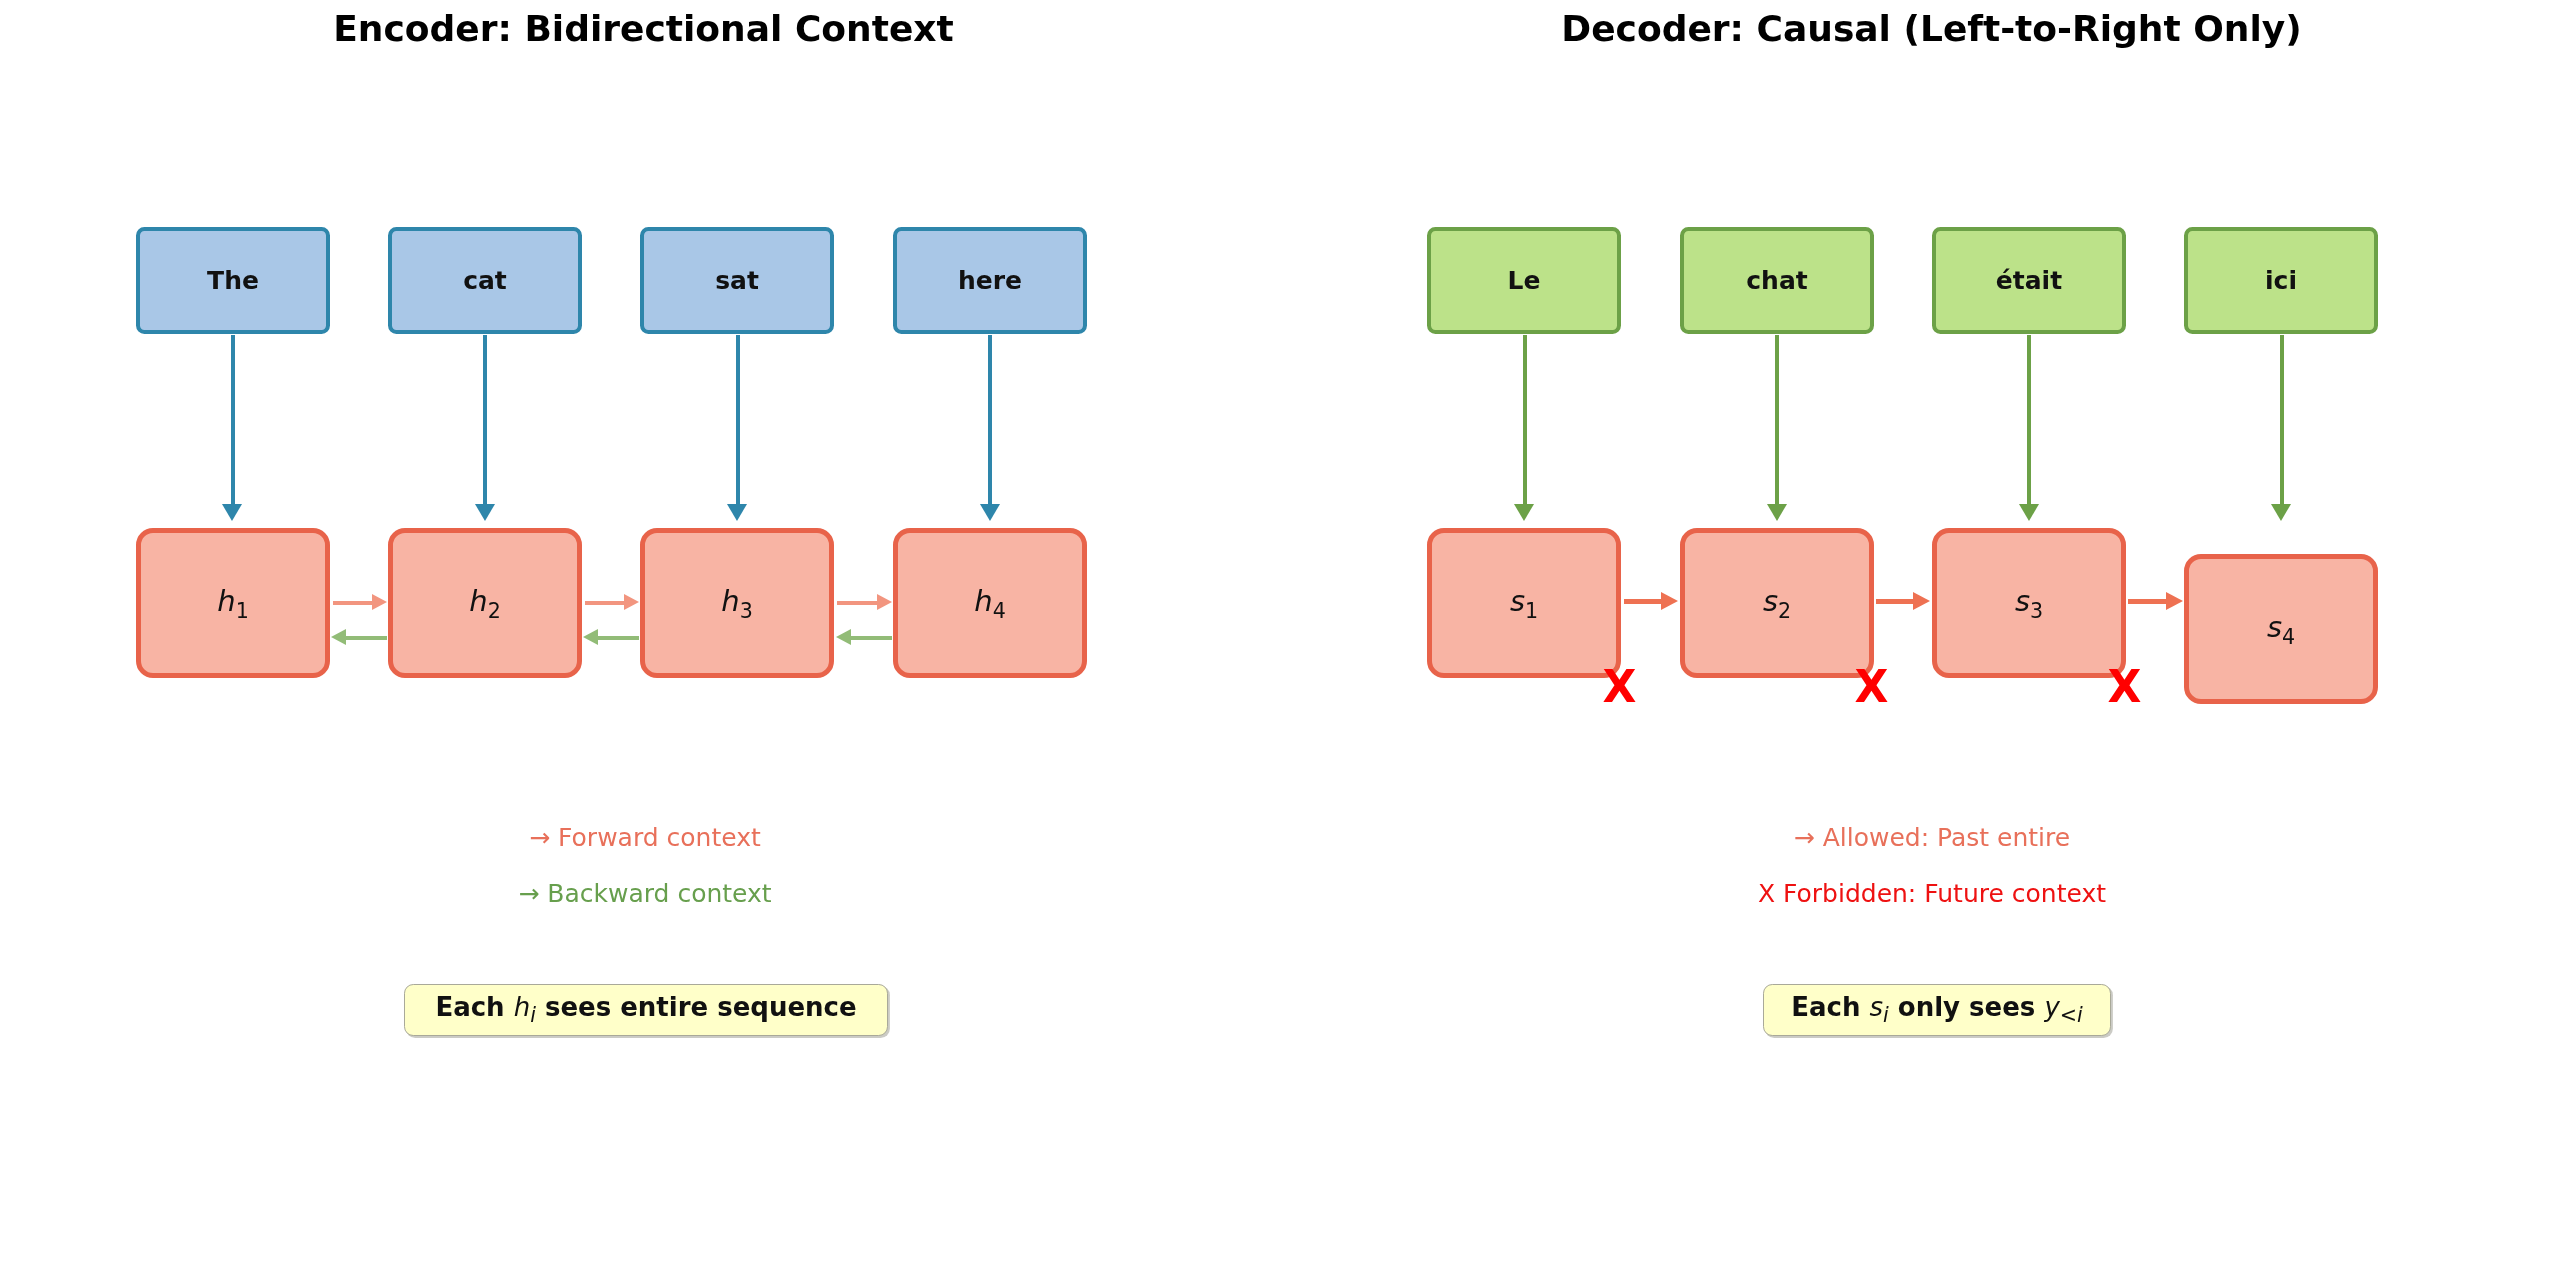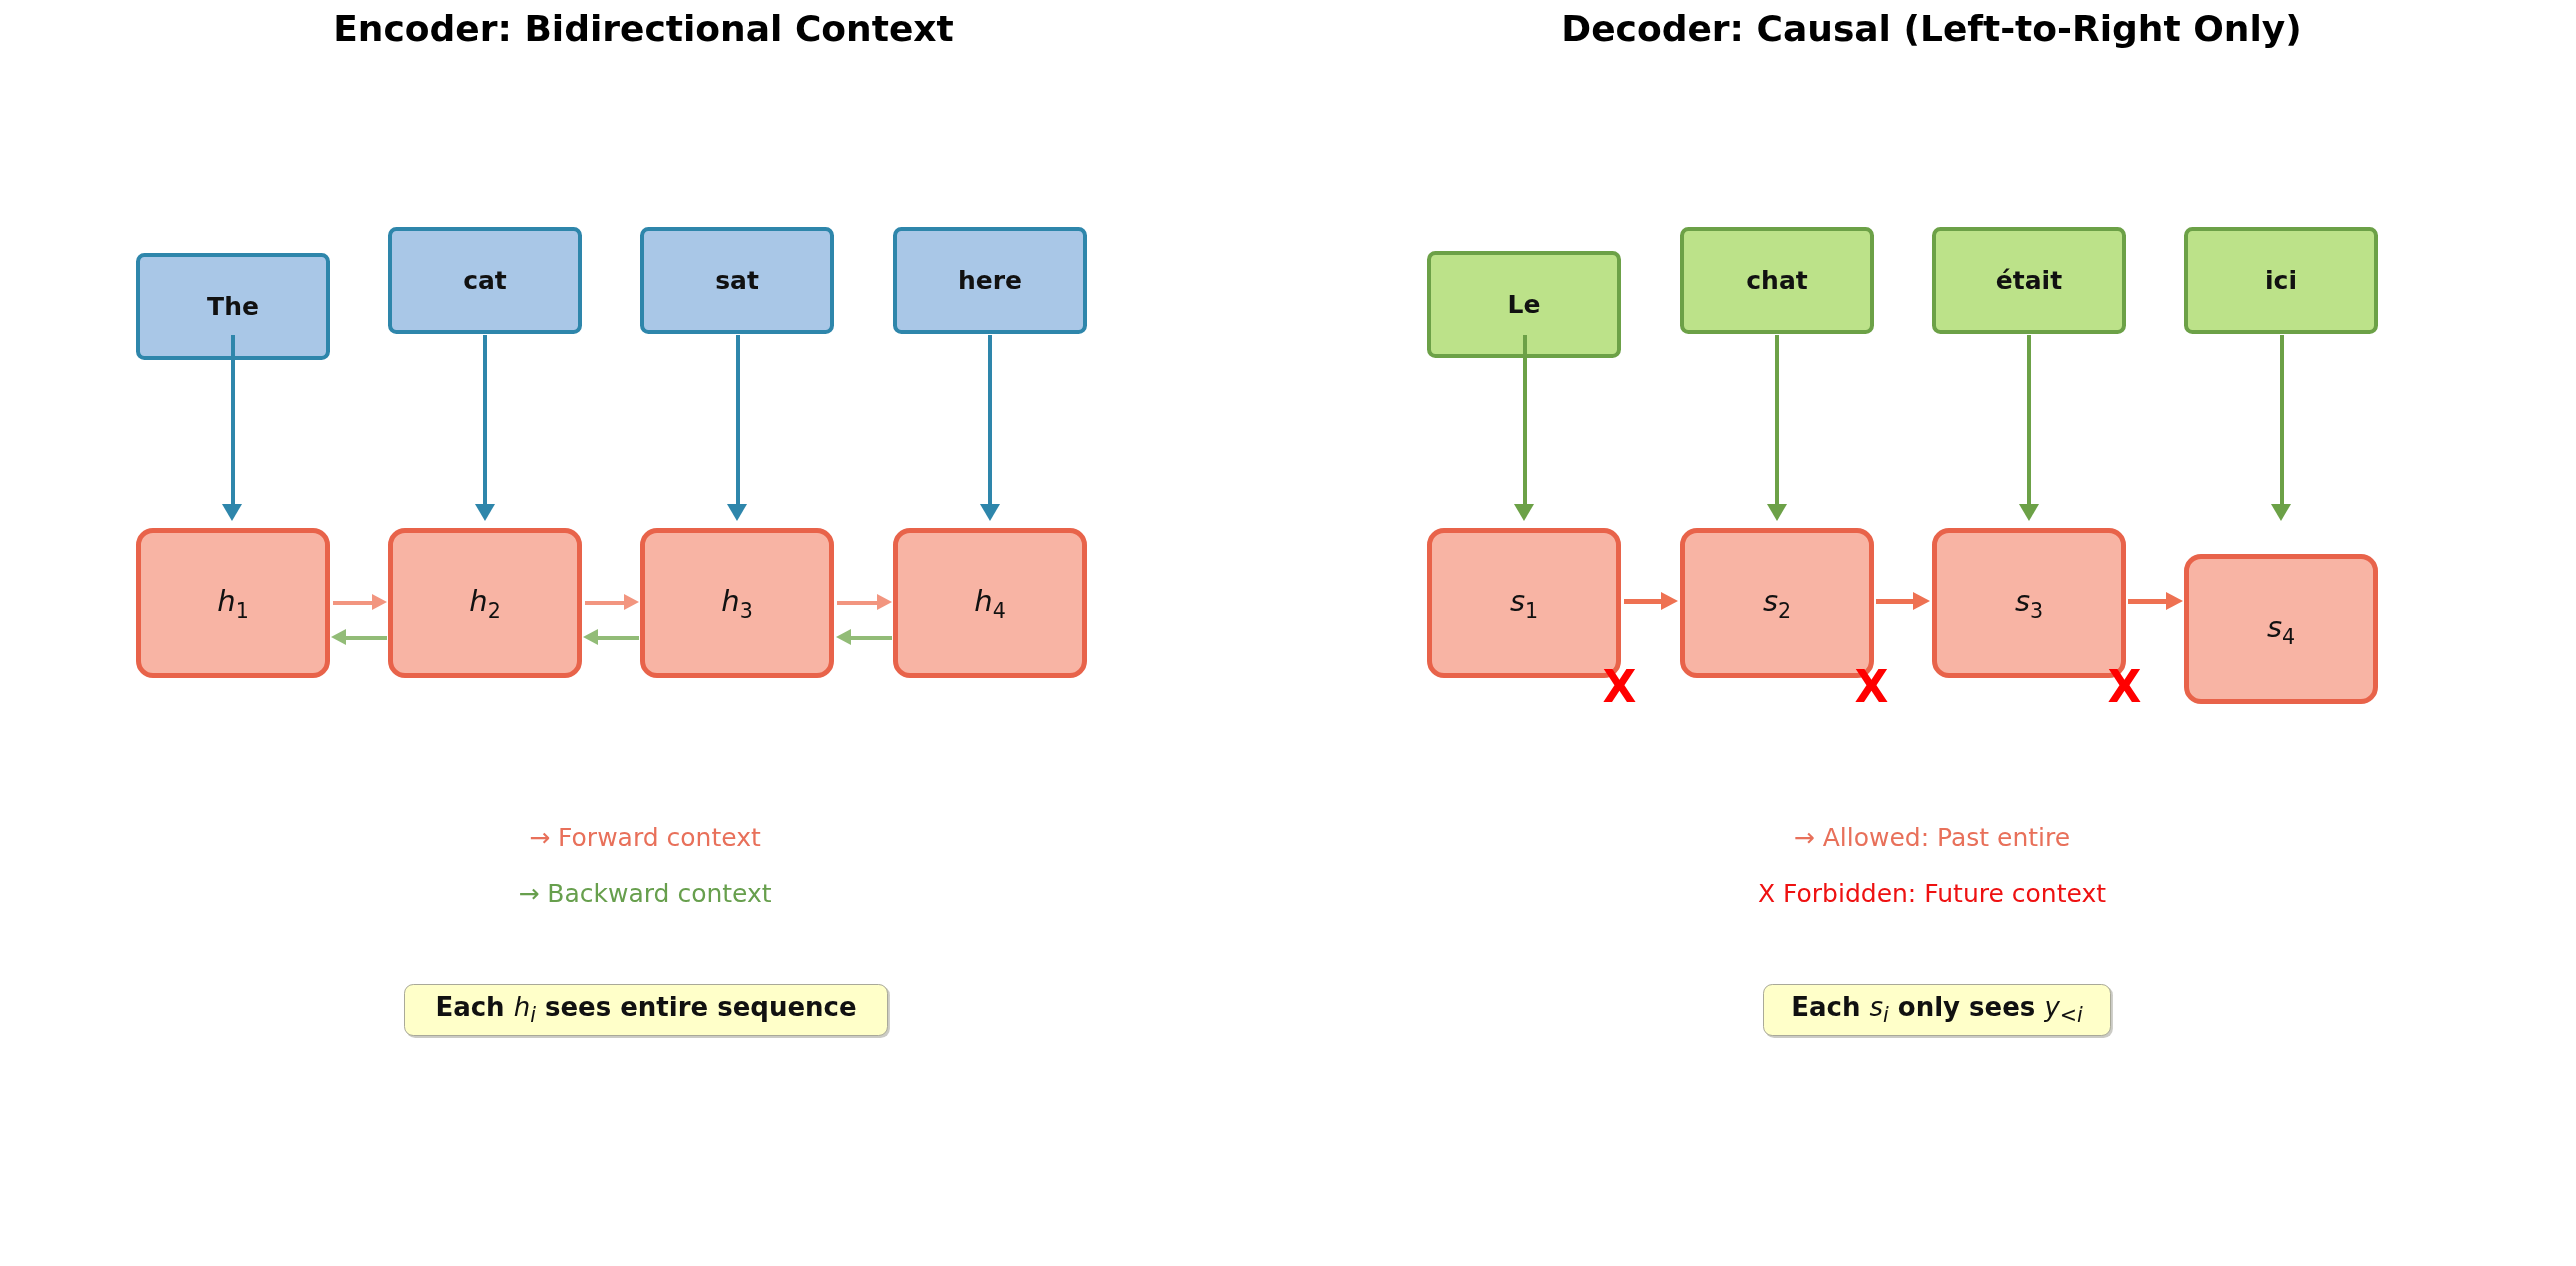--- a/index.html
+++ b/index.html
@@ -60,21 +60,21 @@
   }
   .summary-text{white-space:pre;}
 </style>
 </head>
 <body>
 
 <div id="figure">
 
   <div class="abs panel-title" style="left:223px; top:7.5px;">Encoder: Bidirectional Context</div>
 
-  <div class="abs tok blue" style="left:136px; top:227px;margin-top:26px;">
+  <div class="abs tok blue" style="left:136px; top:227px;">
     <span>The</span>
   </div>
   <div class="abs tok blue" style="left:388px; top:227px;">
     <span>cat</span>
   </div>
   <div class="abs tok blue" style="left:640px; top:227px;">
     <span>sat</span>
   </div>
   <div class="abs tok blue" style="left:893px; top:227px;">
     <span>here</span>
@@ -118,21 +118,21 @@
 
   <div class="abs legend salmon-text" style="left:355px; top:823px;">→ Forward context</div>
   <div class="abs summary" style="left:404px; top:984px; width:484px; height:52px;">
     <span class="summary-text"><span>Each </span><span class="mvar">h</span><span class="msub it">i</span><span> sees entire sequence</span><span class="mvar"></span><span class="msub it"></span></span>
   </div>
 
   <div class="abs legend green-text" style="left:355px; top:879px;">→ Backward context</div>
 
   <div class="abs panel-title" style="left:1511px; top:7.5px;">Decoder: Causal (Left-to-Right Only)</div>
 
-  <div class="abs tok green" style="left:1427px; top:227px;margin-top:24px;">
+  <div class="abs tok green" style="left:1427px; top:227px;">
     <span>Le</span>
   </div>
   <div class="abs tok green" style="left:1680px; top:227px;text-align:center;">
     <span>chat</span>
   </div>
   <div class="abs tok green" style="left:1932px; top:227px;">
     <span>était</span>
   </div>
   <div class="abs tok green" style="left:2184px; top:227px;">
     <span>ici</span>

